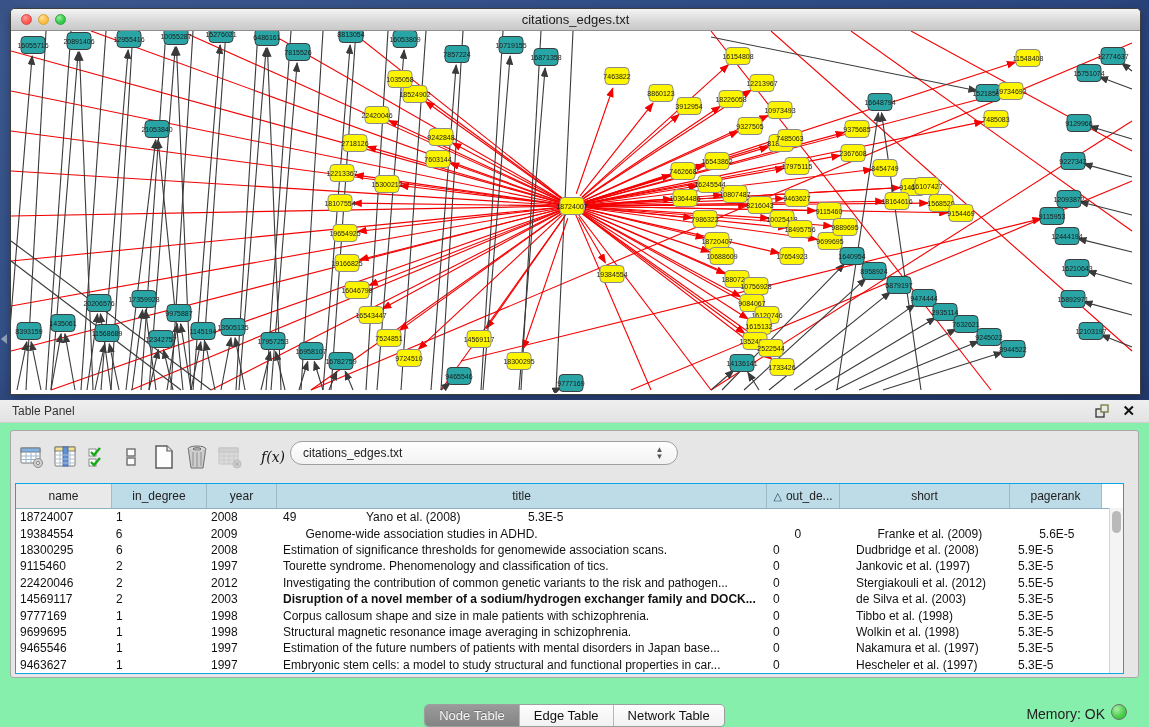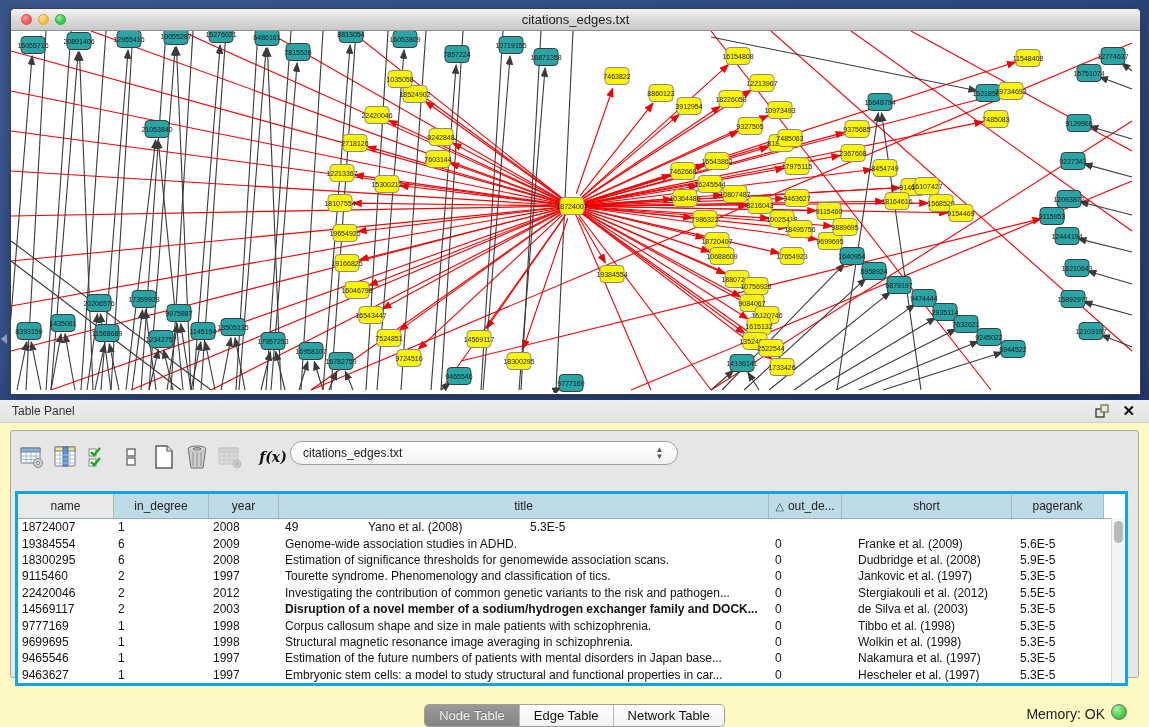--- a/index.html
+++ b/index.html
@@ -20,37 +20,37 @@
     border-bottom:1px solid #8f8f8f;position:relative;}
   #net-title{position:absolute;left:0;right:0;top:3px;text-align:center;font-size:13px;color:#1c1c1c;}
   .tl{position:absolute;top:5px;width:11px;height:11px;border-radius:50%;box-sizing:border-box;}
   #tl-close{left:10px;background:radial-gradient(circle at 35% 30%,#ff9d99,#fc5753 60%);border:1px solid #d94743;}
   #tl-min{left:27px;background:radial-gradient(circle at 35% 30%,#ffe0a0,#fdbc40 60%);border:1px solid #d9a236;}
   #tl-zoom{left:44px;background:radial-gradient(circle at 35% 30%,#9dee9d,#33c748 60%);border:1px solid #2aa73c;}
   #net-canvas{position:relative;width:1127px;height:362px;background:#fff;overflow:hidden;border-radius:0;}
   #graph-svg{display:block;}
 
   
-  #table-panel{position:absolute;left:0;top:400px;width:1149px;height:327px;background:#fef9c3;}
+  #table-panel{position:absolute;left:0;top:400px;width:1149px;height:327px;background:#86efac;}
   #tp-titlebar{height:22px;background:linear-gradient(#efefef,#e2e2e2);border-bottom:1px solid #cfcfcf;position:relative;}
   #tp-title{position:absolute;left:12px;top:4px;font-size:12px;color:#333;}
   #tp-float{position:absolute;right:40px;top:4px;width:14px;height:14px;cursor:pointer;}
   #tp-close{position:absolute;right:14px;top:2px;font-size:15px;font-weight:bold;color:#111;cursor:pointer;line-height:17px;}
 
   #tp-container{position:absolute;left:10px;top:30px;width:1127px;height:246px;
     background:#e6e6e6;border:1px solid #a9a9a9;border-radius:3px;}
   #tp-toolbar{position:absolute;left:6px;top:6px;height:40px;display:flex;align-items:center;}
   .tbtn{width:30px;height:32px;margin-right:3px;display:flex;align-items:center;justify-content:center;cursor:pointer;border-radius:3px;}
   .tbtn svg{display:block;}
-  #fx-btn{font-family:"DejaVu Serif",serif;font-style:italic;font-weight:bold;font-size:14px;color:#111;margin:0 8px 0 10px;}
+  #fx-btn{font-family:"DejaVu Serif",serif;font-style:italic;font-weight:normal;font-size:14px;color:#111;margin:0 8px 0 10px;}
   #table-select{position:absolute;left:279px;top:10px;width:388px;height:24px;background:linear-gradient(#ffffff,#f2f2f2);
     border:1px solid #9f9f9f;border-radius:12px;font-size:12px;color:#222;display:flex;align-items:center;padding-left:12px;box-sizing:border-box;cursor:pointer;}
   #select-stepper{position:absolute;right:12px;top:4px;width:11px;display:flex;flex-direction:column;align-items:center;line-height:7px;color:#555;font-size:8px;}
 
-  #tp-table{position:absolute;left:4px;top:60px;width:1107px;height:189px;background:#fff;border:3px solid #0ea5e9;overflow:hidden;}
+  #tp-table{position:absolute;left:4px;top:52px;width:1107px;height:189px;background:#fff;border:1px solid #0ea5e9;overflow:hidden;}
   #thead{display:flex;height:24px;border-bottom:1px solid #8fb2c2;background:#fff;}
   .hcell{box-sizing:border-box;border-right:1px solid #9fb9c6;background:#bedbe8;
     font-size:12px;color:#222;display:flex;align-items:center;justify-content:center;cursor:pointer;overflow:hidden;white-space:nowrap;}
   .hcell.gray{background:#e9e9e9;border-right:1px solid #b5b5b5;}
   .hcell .sortglyph{color:#1a4a66;margin-right:4px;font-size:11px;}
   #tbody{position:relative;}
   .trow{display:flex;height:16.4px;align-items:center;background:#fff;cursor:default;}
   .tcell{box-sizing:border-box;font-size:12px;color:#111;overflow:hidden;white-space:nowrap;padding-left:5px;}
   #vscroll{position:absolute;right:0px;top:24px;bottom:0;width:13px;background:#f4f4f4;border-left:1px solid #d6d6d6;}
   #vthumb{position:absolute;left:2px;top:3px;width:9px;height:22px;border-radius:5px;background:#b9b9b9;cursor:pointer;}
@@ -839,21 +839,21 @@
               <div class="tcell" style="width: 95px; padding-left: 4px;">1</div>
               <div class="tcell" style="width: 70px; padding-left: 4px;">2008</div>
               <div class="tcell" style="width: 73px; padding-left: 6px;">49</div>
               <div class="tcell" style="width: 170px; padding-left: 16px;">Yano et al. (2008)</div>
               <div class="tcell" style="width: 92px; padding-left: 8px;">5.3E-5</div>
             </div>
             <div class="trow">
               <div class="tcell" style="width: 96px; padding-left: 4px;">19384554</div>
               <div class="tcell" style="width: 95px; padding-left: 4px;">6</div>
               <div class="tcell" style="width: 70px; padding-left: 4px;">2009</div>
-              <div class="tcell" style="width: 490px; padding-left: 6px;">Genome-wide association studies in ADHD.</div>
+              <div class="tcell" style="width: 490px; padding-left: 6px; margin-left: 23px;">Genome-wide association studies in ADHD.</div>
               <div class="tcell" style="width: 73px; padding-left: 6px;">0</div>
               <div class="tcell" style="width: 170px; padding-left: 16px;">Franke et al. (2009)</div>
               <div class="tcell" style="width: 92px; padding-left: 8px;">5.6E-5</div>
             </div>
             <div class="trow">
               <div class="tcell" style="width: 96px; padding-left: 4px;">18300295</div>
               <div class="tcell" style="width: 95px; padding-left: 4px;">6</div>
               <div class="tcell" style="width: 70px; padding-left: 4px;">2008</div>
               <div class="tcell" style="width: 490px; padding-left: 6px;">Estimation of significance thresholds for genomewide association scans.</div>
               <div class="tcell" style="width: 73px; padding-left: 6px;">0</div>

